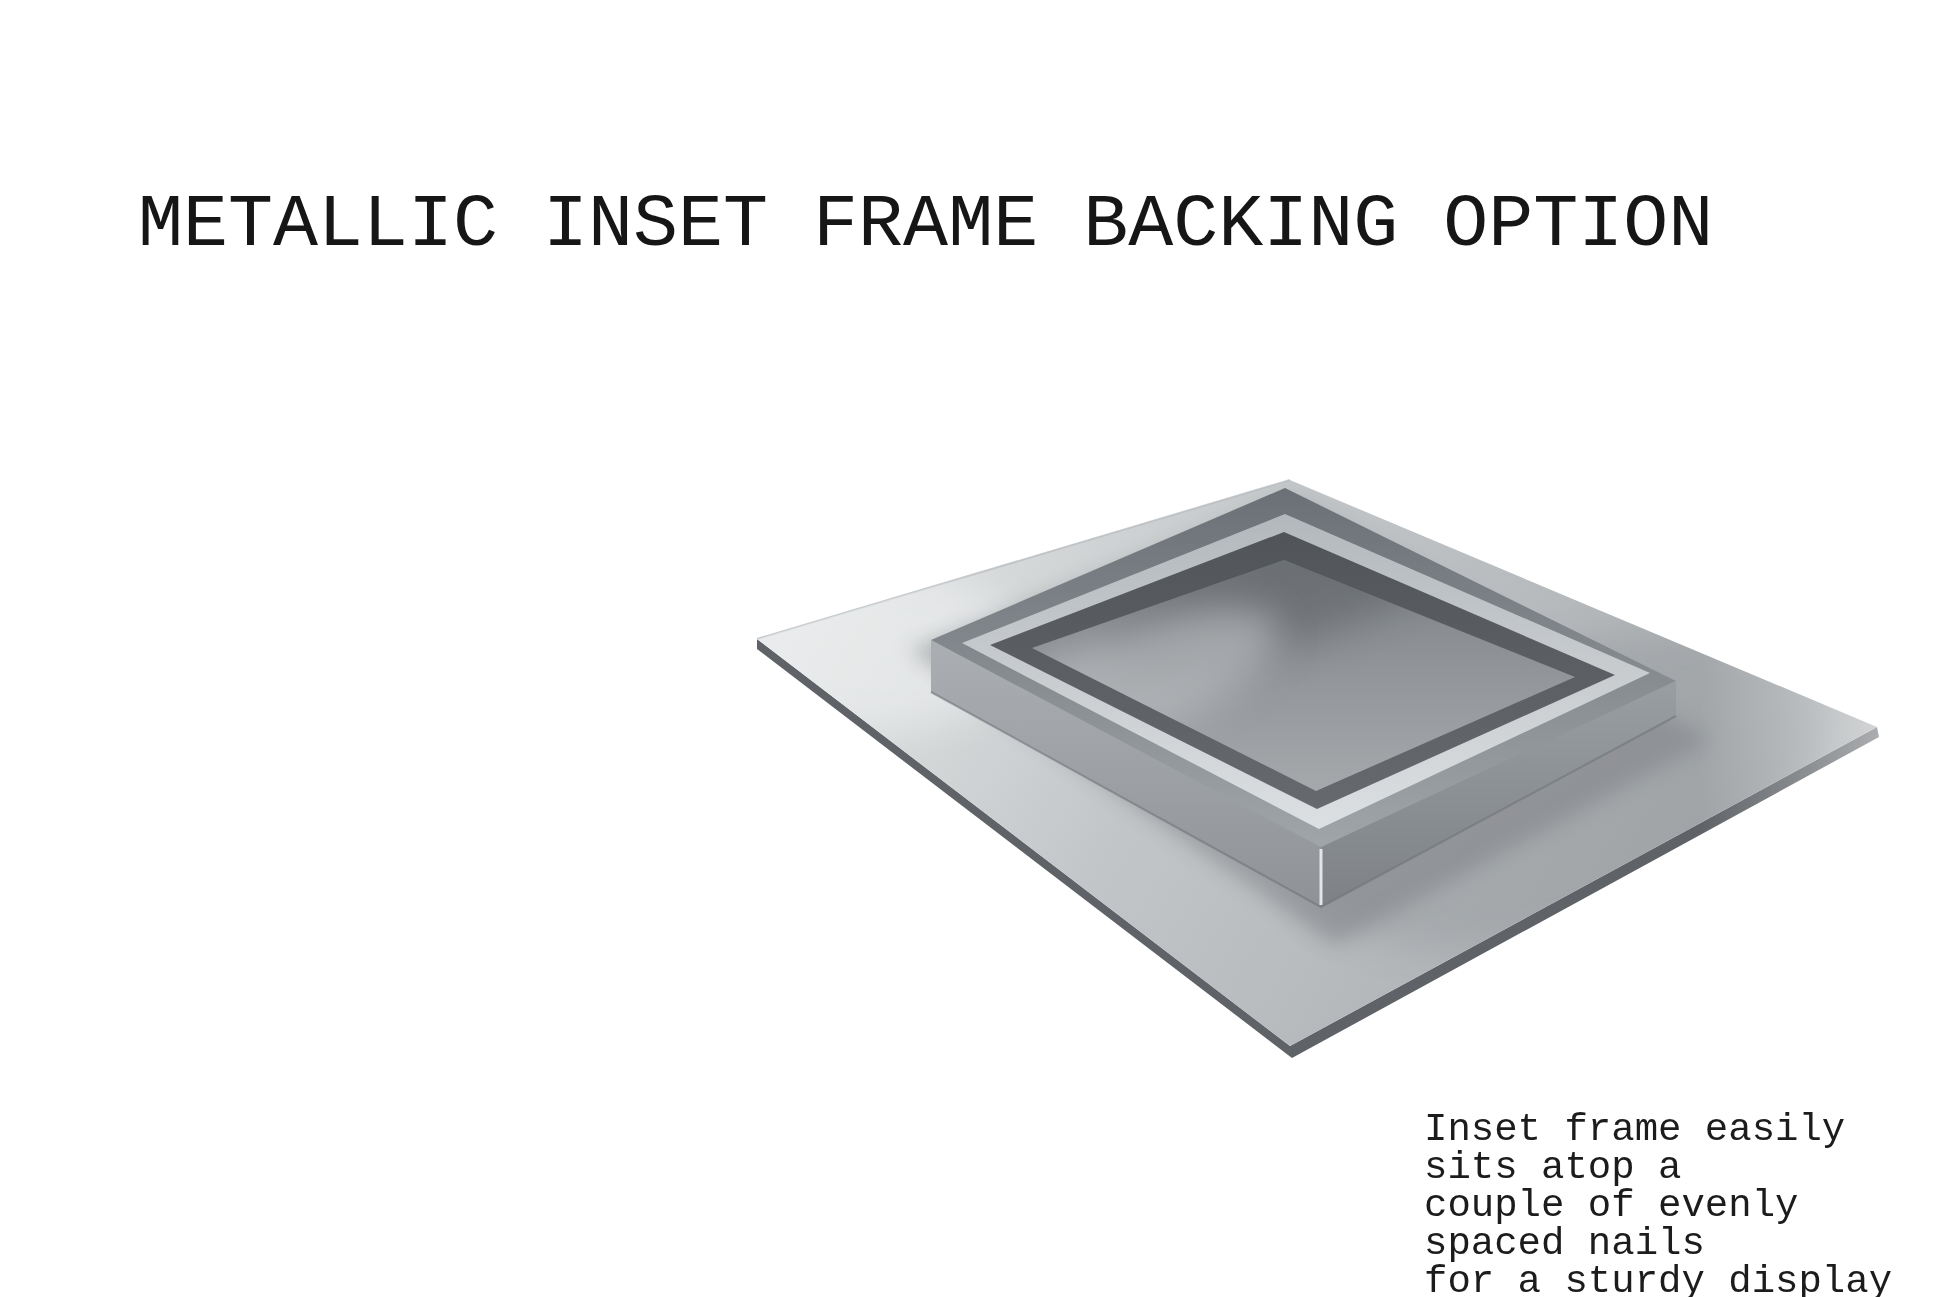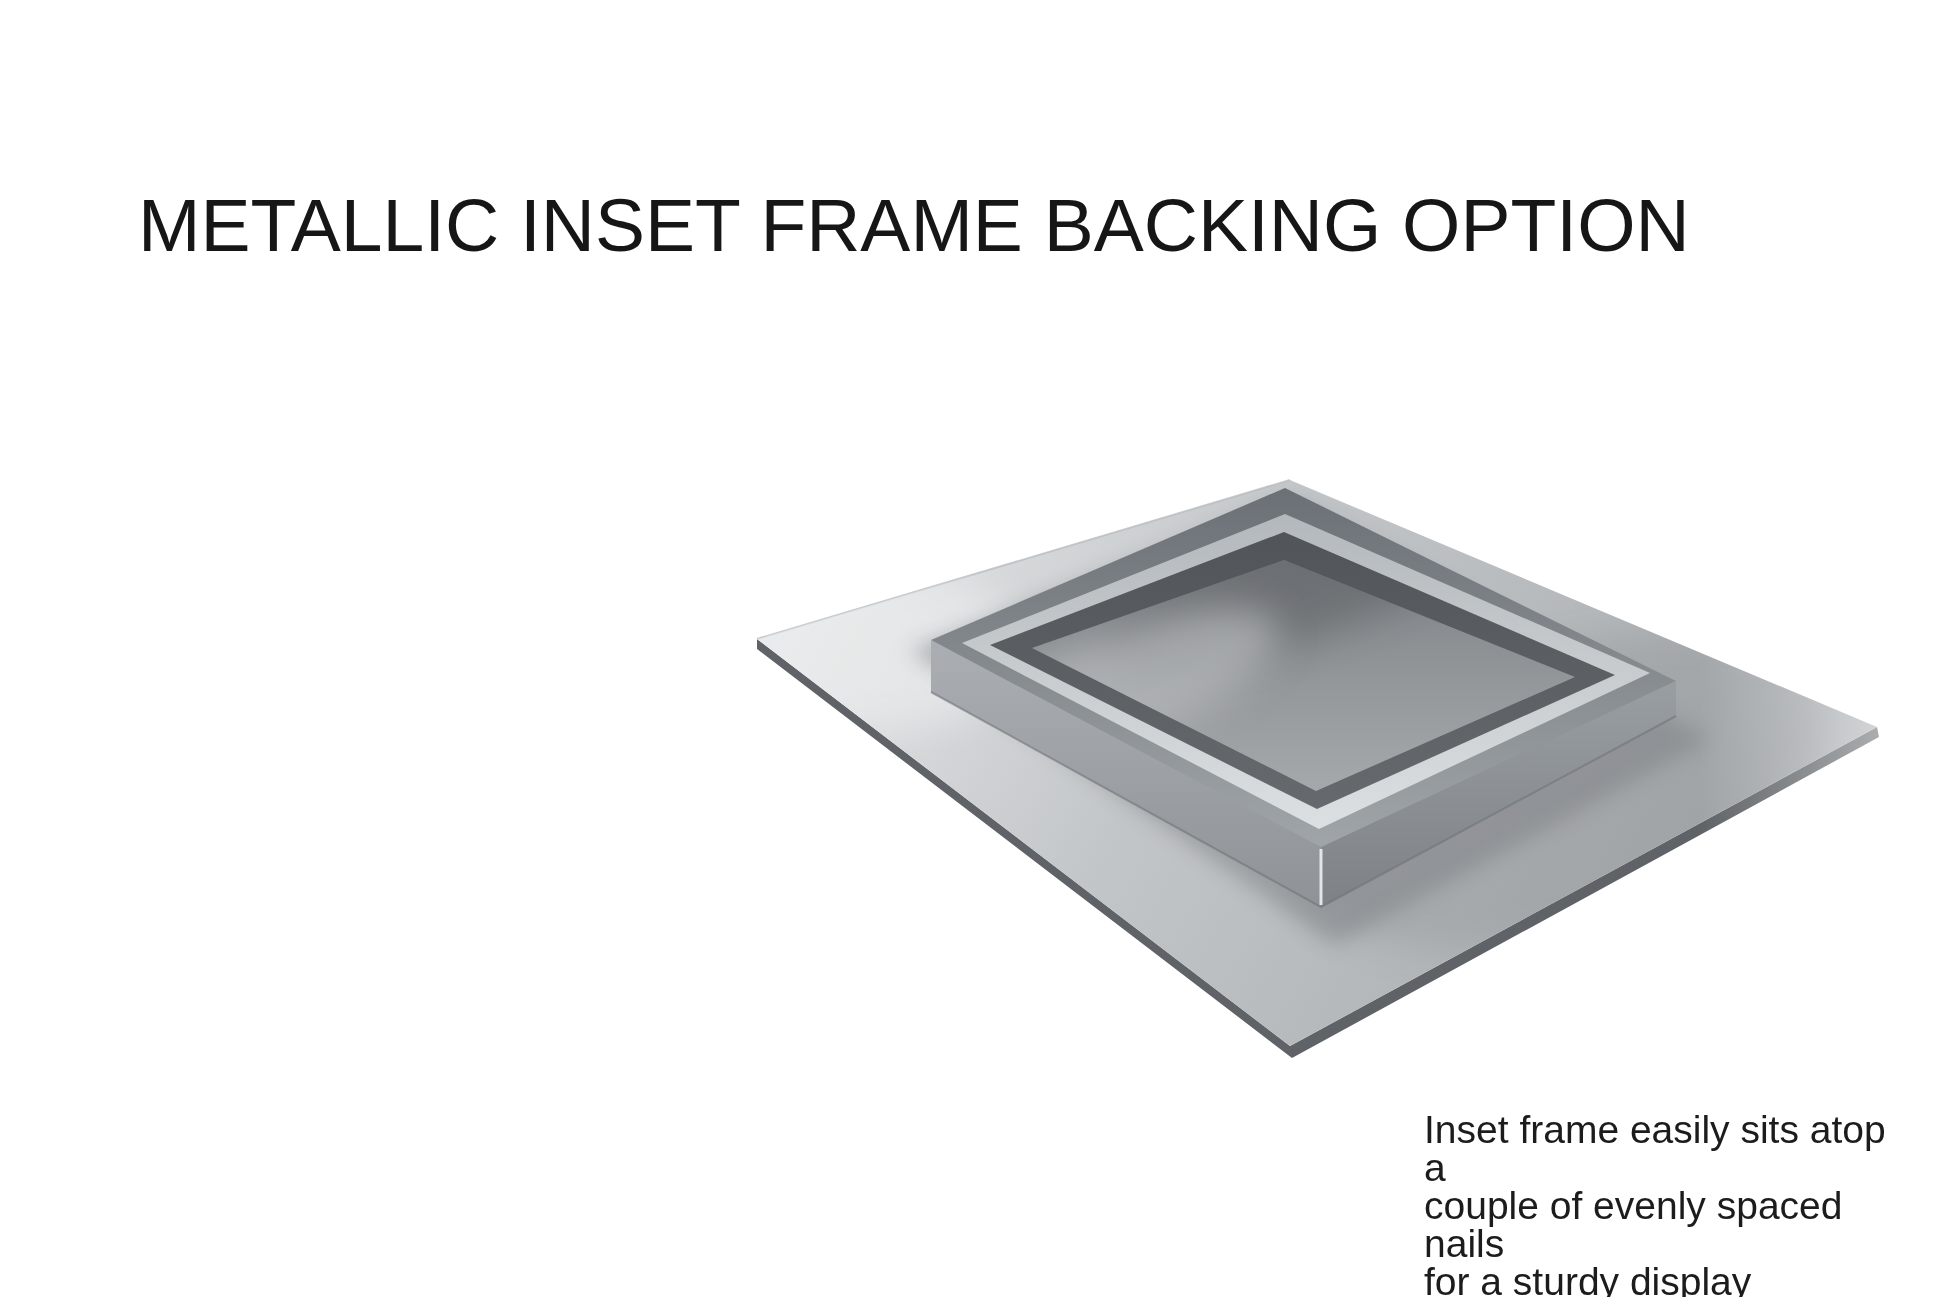--- a/index.html
+++ b/index.html
@@ -2,21 +2,21 @@
 <html><head>
 <meta charset="utf-8">
 <style>
   html, body { margin: 0; padding: 0; background: #ffffff; }
   .page {
     position: relative;
     width: 1946px;
     height: 1297px;
     background: #ffffff;
     overflow: hidden;
-    font-family: Liberation Sans, sans-serif;
+    font-family: Liberation Mono, monospace;
     color: #1b1b1b;
   }
   .title {
     position: absolute;
     left: 138px;
     top: 138px;
     font-size: 75px;
     line-height: 1;
     font-weight: 400;
     letter-spacing: 0;

